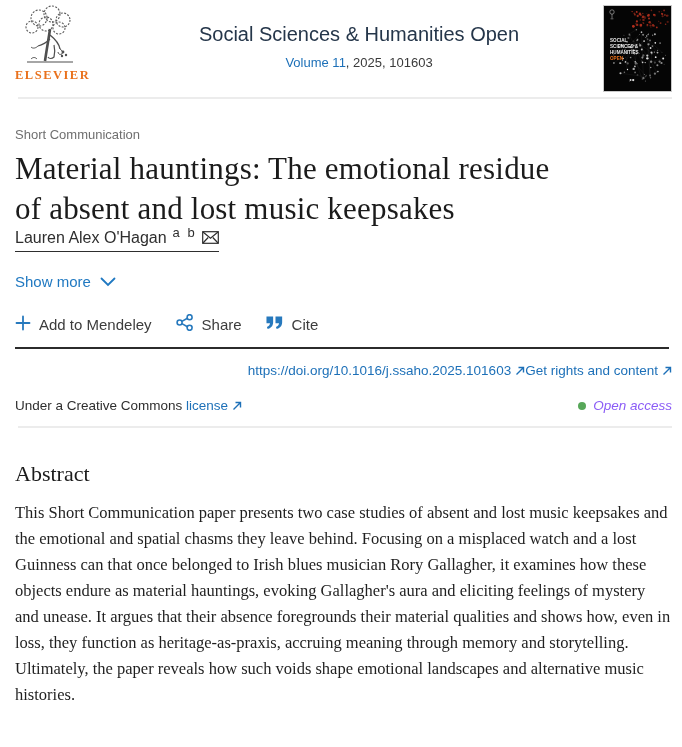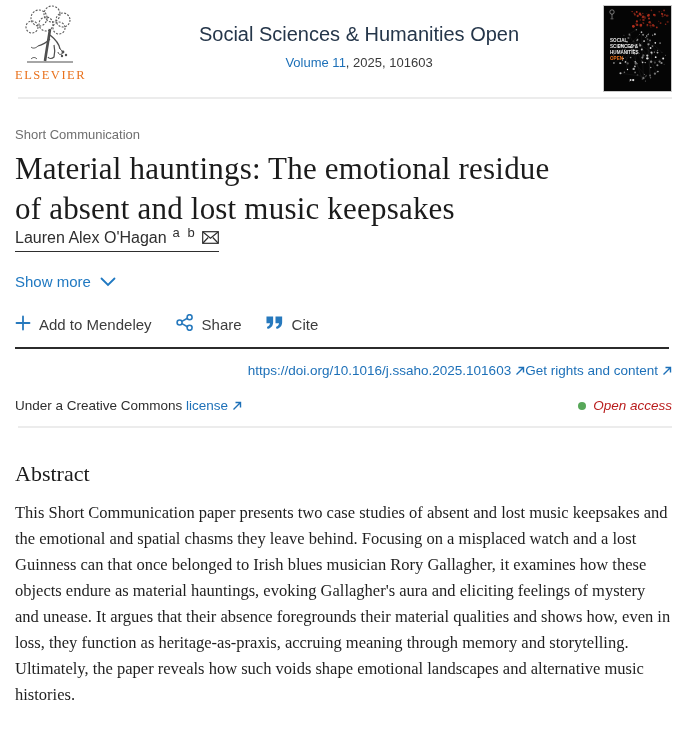--- a/index.html
+++ b/index.html
@@ -12,21 +12,21 @@
   .page { width:682px; height:747px; padding:0 10px 0 15px; }
 
   
   .journal-header {
     display:flex; align-items:flex-start; justify-content:space-between;
     padding-top:5px; height:97px;
   }
   .pub-logo { width:100px; text-align:left; cursor:pointer; }
   .pub-logo svg { display:block; margin-left:4px; }
   .pub-logo .pub-name {
-    font-family:"Liberation Serif", serif; font-weight:normal;
+    font-family:"Liberation Serif", serif; font-weight:bold;
     color:#e9711c; font-size:12.5px; letter-spacing:1.5px; margin-top:1px;
   }
   .jh-center { flex:1; text-align:center; padding-top:18px; }
   .journal-title {
     display:inline-block; font-size:20px; color:#25364a; font-weight:400;
     cursor:pointer; text-decoration:none;
   }
   .volume-line { margin-top:9px; font-size:13px; color:#3a3a3a; }
   .volume-link { color:#1d70b8; cursor:pointer; }
   .cover-thumb {
@@ -68,21 +68,21 @@
   .doi-row, .license-row {
     display:flex; justify-content:space-between; align-items:center;
     font-size:13.5px;
   }
   .doi-row { margin-top:14px;justify-content:flex-end; }
   .license-row { margin-top:20px; }
   .blue-link { color:#1d70b8; cursor:pointer; display:inline-flex; align-items:center; gap:4px; }
   .plain { color:#2e2e2e; }
   .oa-wrap { display:inline-flex; align-items:center; gap:7px; }
   .oa-dot { width:8px; height:8px; border-radius:50%; background:#57a759; display:inline-block; }
-  .oa-text { font-style:italic; color:#b91c1c; font-size:13.5px; }
+  .oa-text { font-style:italic; color:#8b5cf6; font-size:13.5px; }
   .license-row + .hr-light { margin-top:13px; }
 
   
   .abstract-heading {
     margin-top:33px; font-family:"Liberation Serif", serif; font-weight:400;
     font-size:22px; color:#1b1b1b;
   }
   .abstract-text {
     margin-top:13px; font-family:"Liberation Serif", serif;
     font-size:16.5px; line-height:26px; color:#1f1f1f; max-width:660px;

